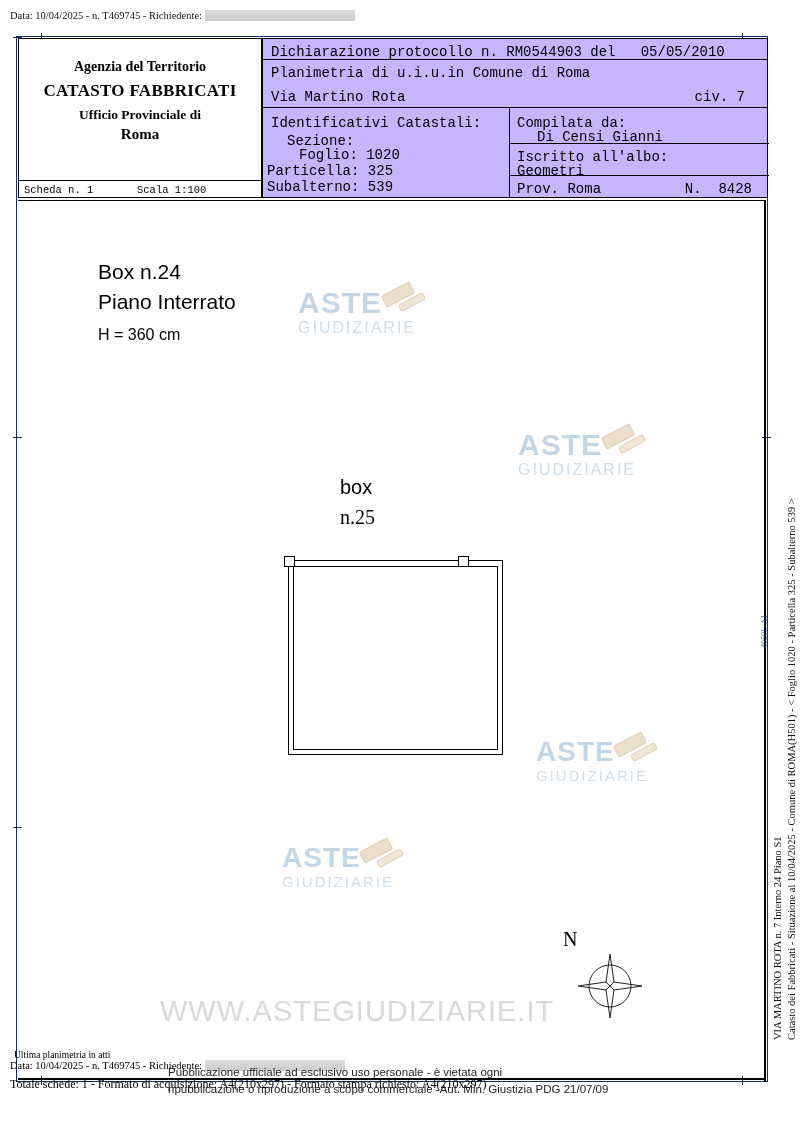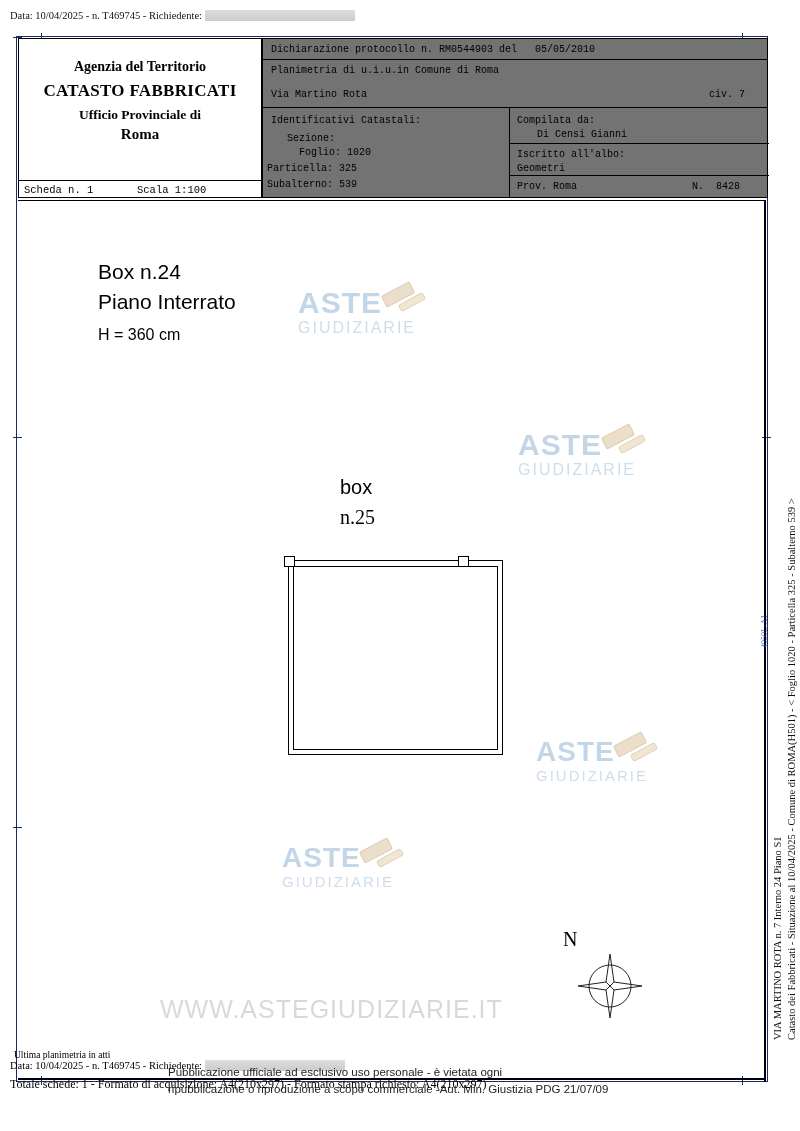--- a/index.html
+++ b/index.html
@@ -42,41 +42,41 @@
     border:1px solid #000;box-sizing:border-box;background:#fff;
     text-align:center;
   }
   .hdr-left .l1{font-size:14px;font-weight:bold;margin-top:20px;font-family:"Liberation Serif",serif;}
   .hdr-left .l2{font-size:17px;font-weight:bold;letter-spacing:.3px;margin-top:6px;}
   .hdr-left .l3{font-size:13.5px;font-weight:bold;margin-top:6px;}
   .hdr-left .l4{font-size:15px;font-weight:bold;margin-top:3px;}
 
   .hdr-right{
     position:absolute;left:262px;top:38px;width:506px;height:160px;
-    border:1px solid #000;box-sizing:border-box;background:#737373;
-    font-family:"Liberation Mono", monospace;font-size:10px;
+    border:1px solid #000;box-sizing:border-box;background:#c4b5fd;
+    font-family:"Liberation Mono", monospace;font-size:14px;
   }
 
   .hr-row1{position:absolute;left:8px;top:5px;white-space:nowrap;}
   .hr-row2{position:absolute;left:8px;top:26px;white-space:nowrap;}
   .hr-row3{position:absolute;left:8px;top:50px;white-space:nowrap;}
   .hr-civ{position:absolute;right:22px;top:50px;white-space:nowrap;}
 
   .hr-cat{position:absolute;left:8px;top:76px;white-space:nowrap;}
   .hr-sez{position:absolute;left:24px;top:94px;white-space:nowrap;}
   .hr-fog{position:absolute;left:36px;top:108px;white-space:nowrap;}
   .hr-par{position:absolute;left:4px;top:124px;white-space:nowrap;}
   .hr-sub{position:absolute;left:4px;top:140px;white-space:nowrap;}
 
   .hr-comp1{position:absolute;left:254px;top:76px;white-space:nowrap;}
   .hr-comp2{position:absolute;left:254px;top:90px;white-space:nowrap;margin-left:20px;}
   .hr-isc1{position:absolute;left:254px;top:110px;white-space:nowrap;}
   .hr-isc2{position:absolute;left:254px;top:124px;white-space:nowrap;}
   .hr-prov{position:absolute;left:254px;top:142px;white-space:nowrap;}
-  .hr-num{position:absolute;right:27px;top:142px;white-space:nowrap;}
+  .hr-num{position:absolute;right:15px;top:142px;white-space:nowrap;}
 
   .hr-vline{position:absolute;left:246px;top:68px;width:1px;height:91px;background:#000;}
   .hr-hline1{position:absolute;left:0;top:20px;width:100%;height:1px;background:#000;}
   .hr-hline2{position:absolute;left:0;top:68px;width:100%;height:1px;background:#000;}
   .hr-hline3{position:absolute;left:246px;top:104px;width:260px;height:1px;background:#000;}
   .hr-hline4{position:absolute;left:246px;top:136px;width:260px;height:1px;background:#000;}
 
   
   .scheda{
     position:absolute;left:18px;top:180px;width:244px;height:18px;
@@ -154,21 +154,21 @@
     position:absolute;width:30px;height:11px;background:#e8d9c3;
     border:1px solid #d8c3a2;border-radius:2px;transform:rotate(-28deg);
   }
   .gavel .handle{
     position:absolute;width:26px;height:6px;background:#efe2cd;
     border:1px solid #ddcbad;border-radius:3px;transform:rotate(-28deg);
   }
 
   .wm-big{
     position:absolute;left:160px;top:995px;
-    font-family:"Liberation Sans",sans-serif;font-size:25px;
+    font-family:"Liberation Sans",sans-serif;font-size:29px;
     color:#d9d9d9;letter-spacing:1px;white-space:nowrap;
   }
   .wm-head{
     position:absolute;left:215px;top:5px;
     font-family:"Liberation Sans",sans-serif;font-size:13px;
     color:#cfcfcf;white-space:nowrap;letter-spacing:1px;
   }
 </style>
 </head>
 <body>

